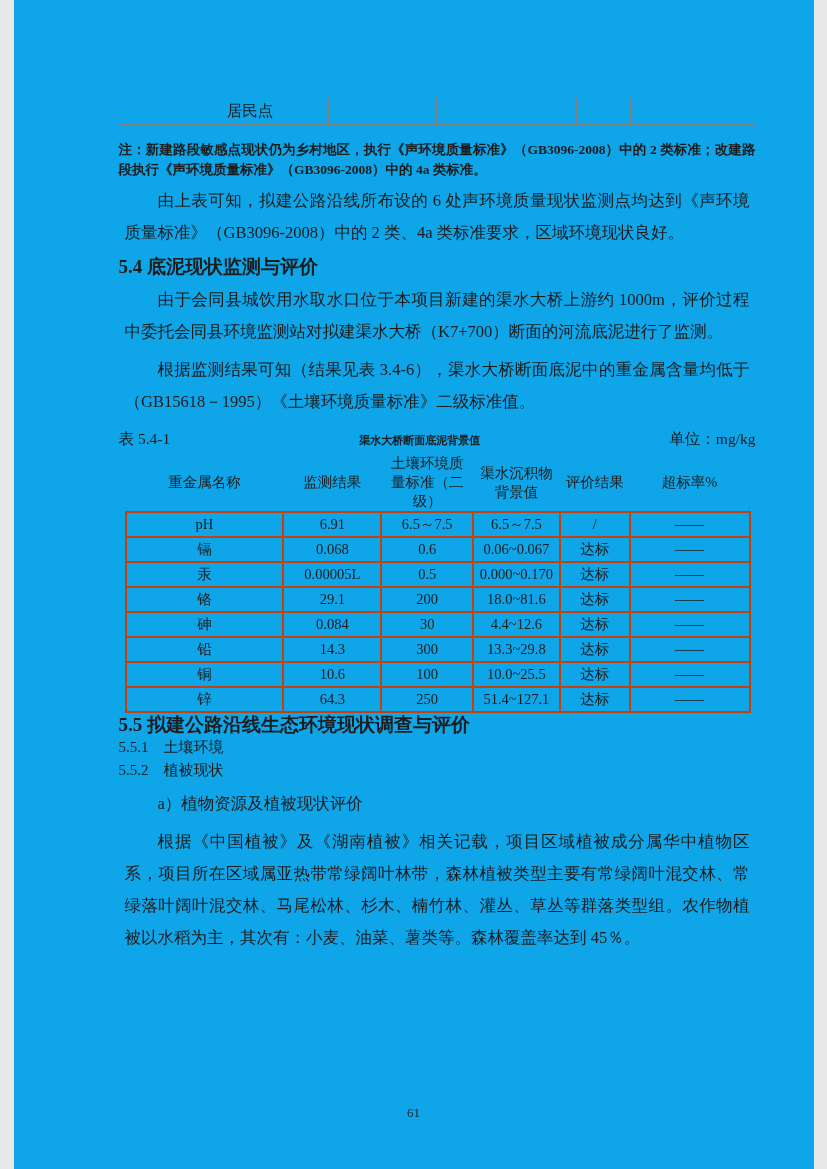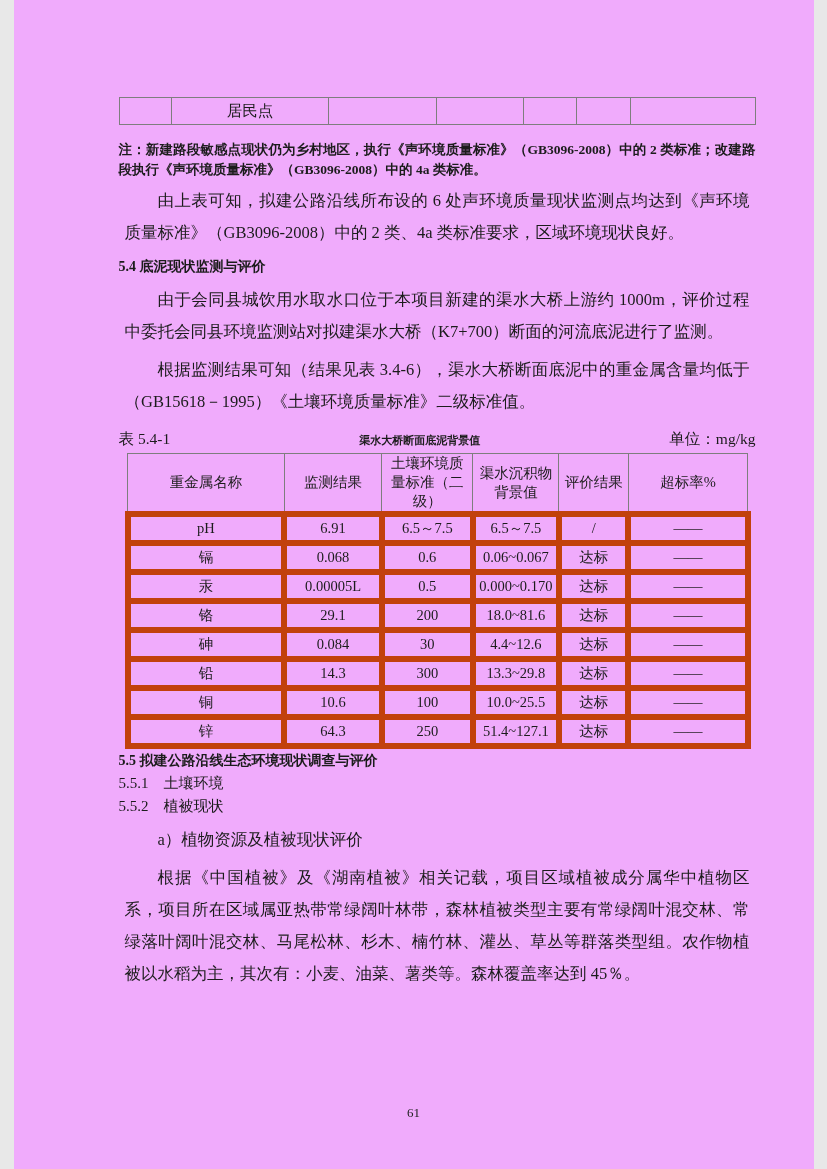--- a/index.html
+++ b/index.html
@@ -1,21 +1,21 @@
 <!DOCTYPE html>
 <html><head>
 <meta charset="utf-8">
 <style>
   html, body { margin: 0; padding: 0; background: #e8e8e8; }
   .page {
     position: relative;
     width: 800px;
     height: 1169px;
     margin: 0 auto;
-    background: #f0abfc;
+    background: #0ea5e9;
     font-family: "Liberation Serif", "DejaVu Serif", serif;
     color: #1c1c1c;
     overflow: hidden;
   }
   .content {
     position: absolute;
     left: 105px;
     top: 97px;
     width: 637px;
   }
@@ -50,21 +50,21 @@
     line-height: 32px;
     text-align: justify;
     text-indent: 2em;
   }
   .p-noise { margin-top: 3px; line-height: 30px; }
   .p-54a  { margin-top: 6px; }
   .p-54b  { margin-top: 8px; }
 
   h2.sec {
     margin: 0;
-    font-size: 14px;
+    font-size: 19px;
     font-weight: bold;
     line-height: 23px;
   }
   .h54 { margin-top: 12px; }
   .h55 { margin-top: 27px; }
 
   h3.subsec {
     margin: 0;
     font-size: 15px;
     font-weight: normal;
@@ -98,21 +98,21 @@
     border: 1px solid #7e7e7e;
     font-weight: normal;
     font-size: 14.5px;
     line-height: 19px;
     height: 56px;
     text-align: center;
     vertical-align: middle;
     padding: 0 4px;
   }
   .datatable td {
-    border: 6px solid #c2410c;
+    border: 2px solid #c2410c;
     font-size: 14.5px;
     height: 23px;
     text-align: center;
     vertical-align: middle;
     padding: 0 2px;
     overflow: hidden;
     white-space: nowrap;
   }
 
   .footer {

